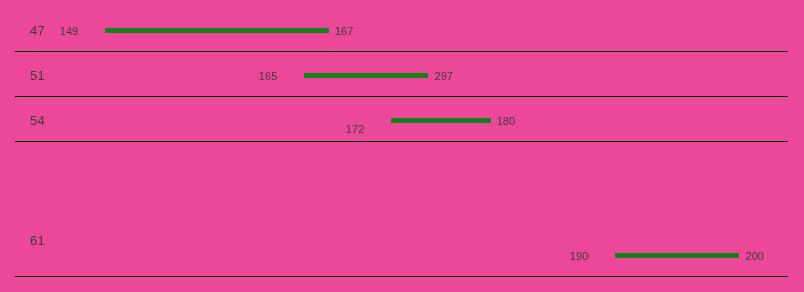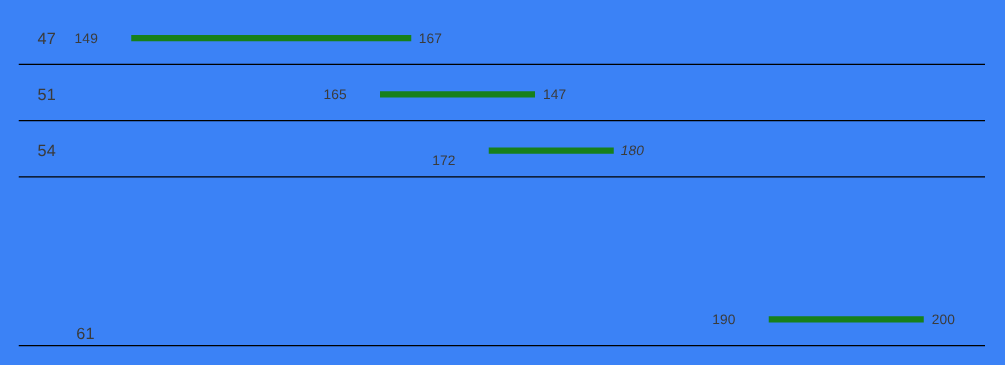--- a/index.html
+++ b/index.html
@@ -10,21 +10,21 @@
     width: 804px;
     height: 292px;
     background: #ffffff;
     font-family: "Liberation Sans", sans-serif;
     overflow: hidden;
   }
   #chart-root {
     position: relative;
     width: 804px;
     height: 292px;
-    background: #3b82f6;
+    background: #ec4899;
   }
   .rows-layer {
     position: absolute;
     left: 0;
     top: 0;
     width: 804px;
     height: 292px;
   }
   .chart-row {
     position: absolute;
@@ -73,31 +73,31 @@
         <div class="cat-label" style="top: 17px;">47</div>
         <div class="val-label start" style="left: 39px; width: 60px; top: 19px;">149</div>
         <div class="range-bar" style="left: 105px; width: 223.92px; top: 21px; height: 5px; background: rgb(23, 128, 26);"></div>
         <div class="val-label end" style="left: 334.92px; top: 19px;">167</div>
         <div class="row-divider" style="top: 44px; left: 15px; width: 773px; background: rgb(0, 0, 0);"></div>
       </div>
       <div class="chart-row" style="top: 52px;">
         <div class="cat-label" style="top: 17px;">51</div>
         <div class="val-label start" style="left: 238.04px; width: 60px; top: 19px;">165</div>
         <div class="range-bar" style="left: 304.04px; width: 124.4px; top: 21px; height: 5px; background: rgb(23, 128, 26);"></div>
-        <div class="val-label end" style="left: 434.44px; top: 19px;">147</div>
+        <div class="val-label end" style="left: 434.44px; top: 19px;">297</div>
         <div class="row-divider" style="top: 44px; left: 15px; width: 773px; background: rgb(0, 0, 0);"></div>
       </div>
       <div class="chart-row" style="top: 97px; padding-left: 28px;">
         <div class="cat-label" style="top: 17px;">54</div>
         <div class="val-label start" style="left: 325.12px; width: 60px; top: 27px;">172</div>
         <div class="range-bar" style="left: 391.12px; width: 99.52px; top: 21px; height: 5px; background: rgb(23, 128, 26);"></div>
-        <div class="val-label end" style="left: 496.64px; top: 19px; font-style: italic;">180</div>
+        <div class="val-label end" style="left: 496.64px; top: 19px;">180</div>
         <div class="row-divider" style="top: 44px; left: 15px; width: 773px; background: rgb(0, 0, 0);"></div>
       </div>
       <div class="chart-row" style="top: 232px;">
-        <div class="cat-label" style="top: 28px; margin-left: 31px;">61</div>
+        <div class="cat-label" style="top: 2px;">61</div>
         <div class="val-label start" style="left: 549.04px; width: 60px; top: 19px;">190</div>
         <div class="range-bar" style="left: 615.04px; width: 124.4px; top: 21px; height: 5px; background: rgb(23, 128, 26);"></div>
         <div class="val-label end" style="left: 745.44px; top: 19px;">200</div>
         <div class="row-divider" style="top: 44px; left: 15px; width: 773px; background: rgb(0, 0, 0);"></div>
       </div>
     </div>
 </div>
 
 </body></html>

